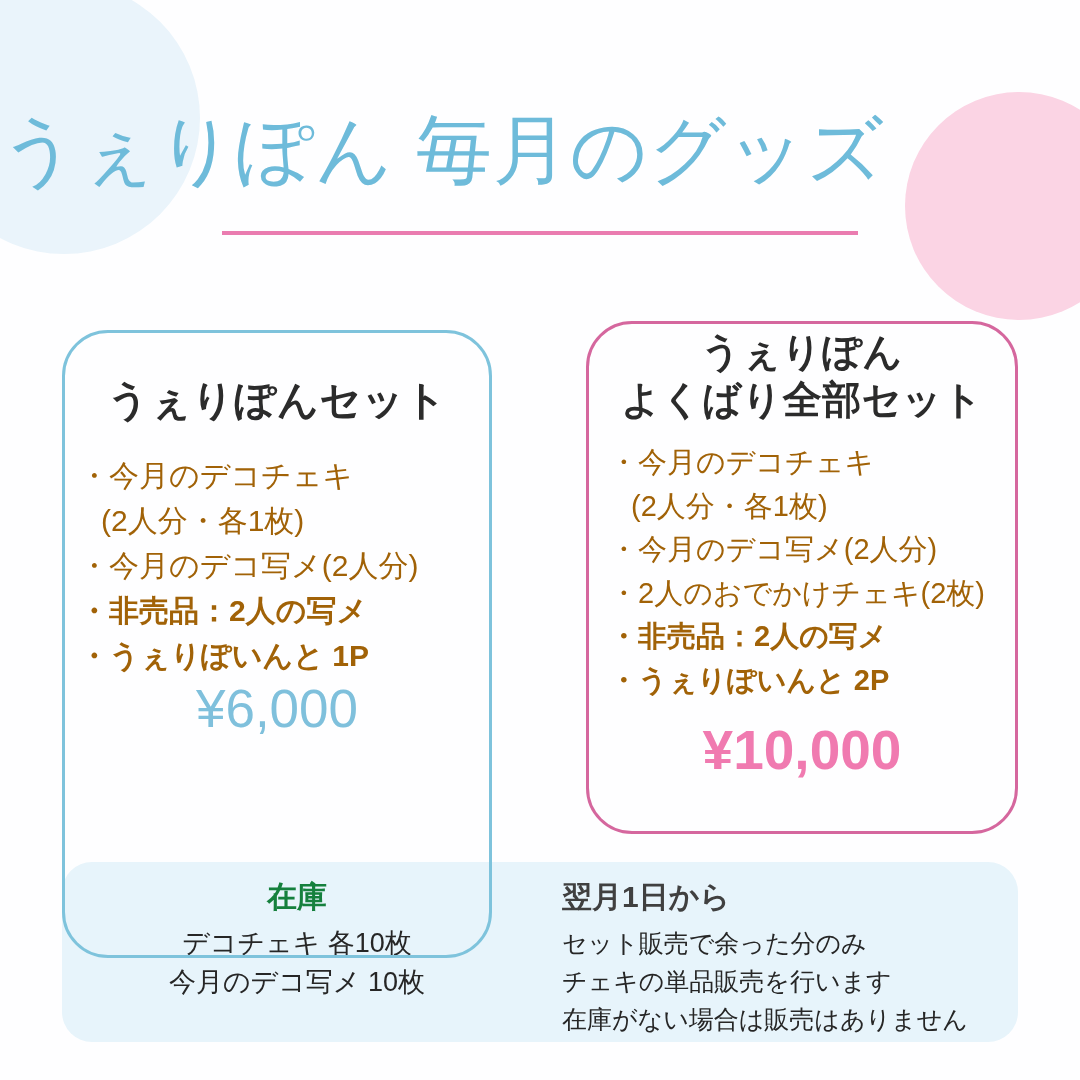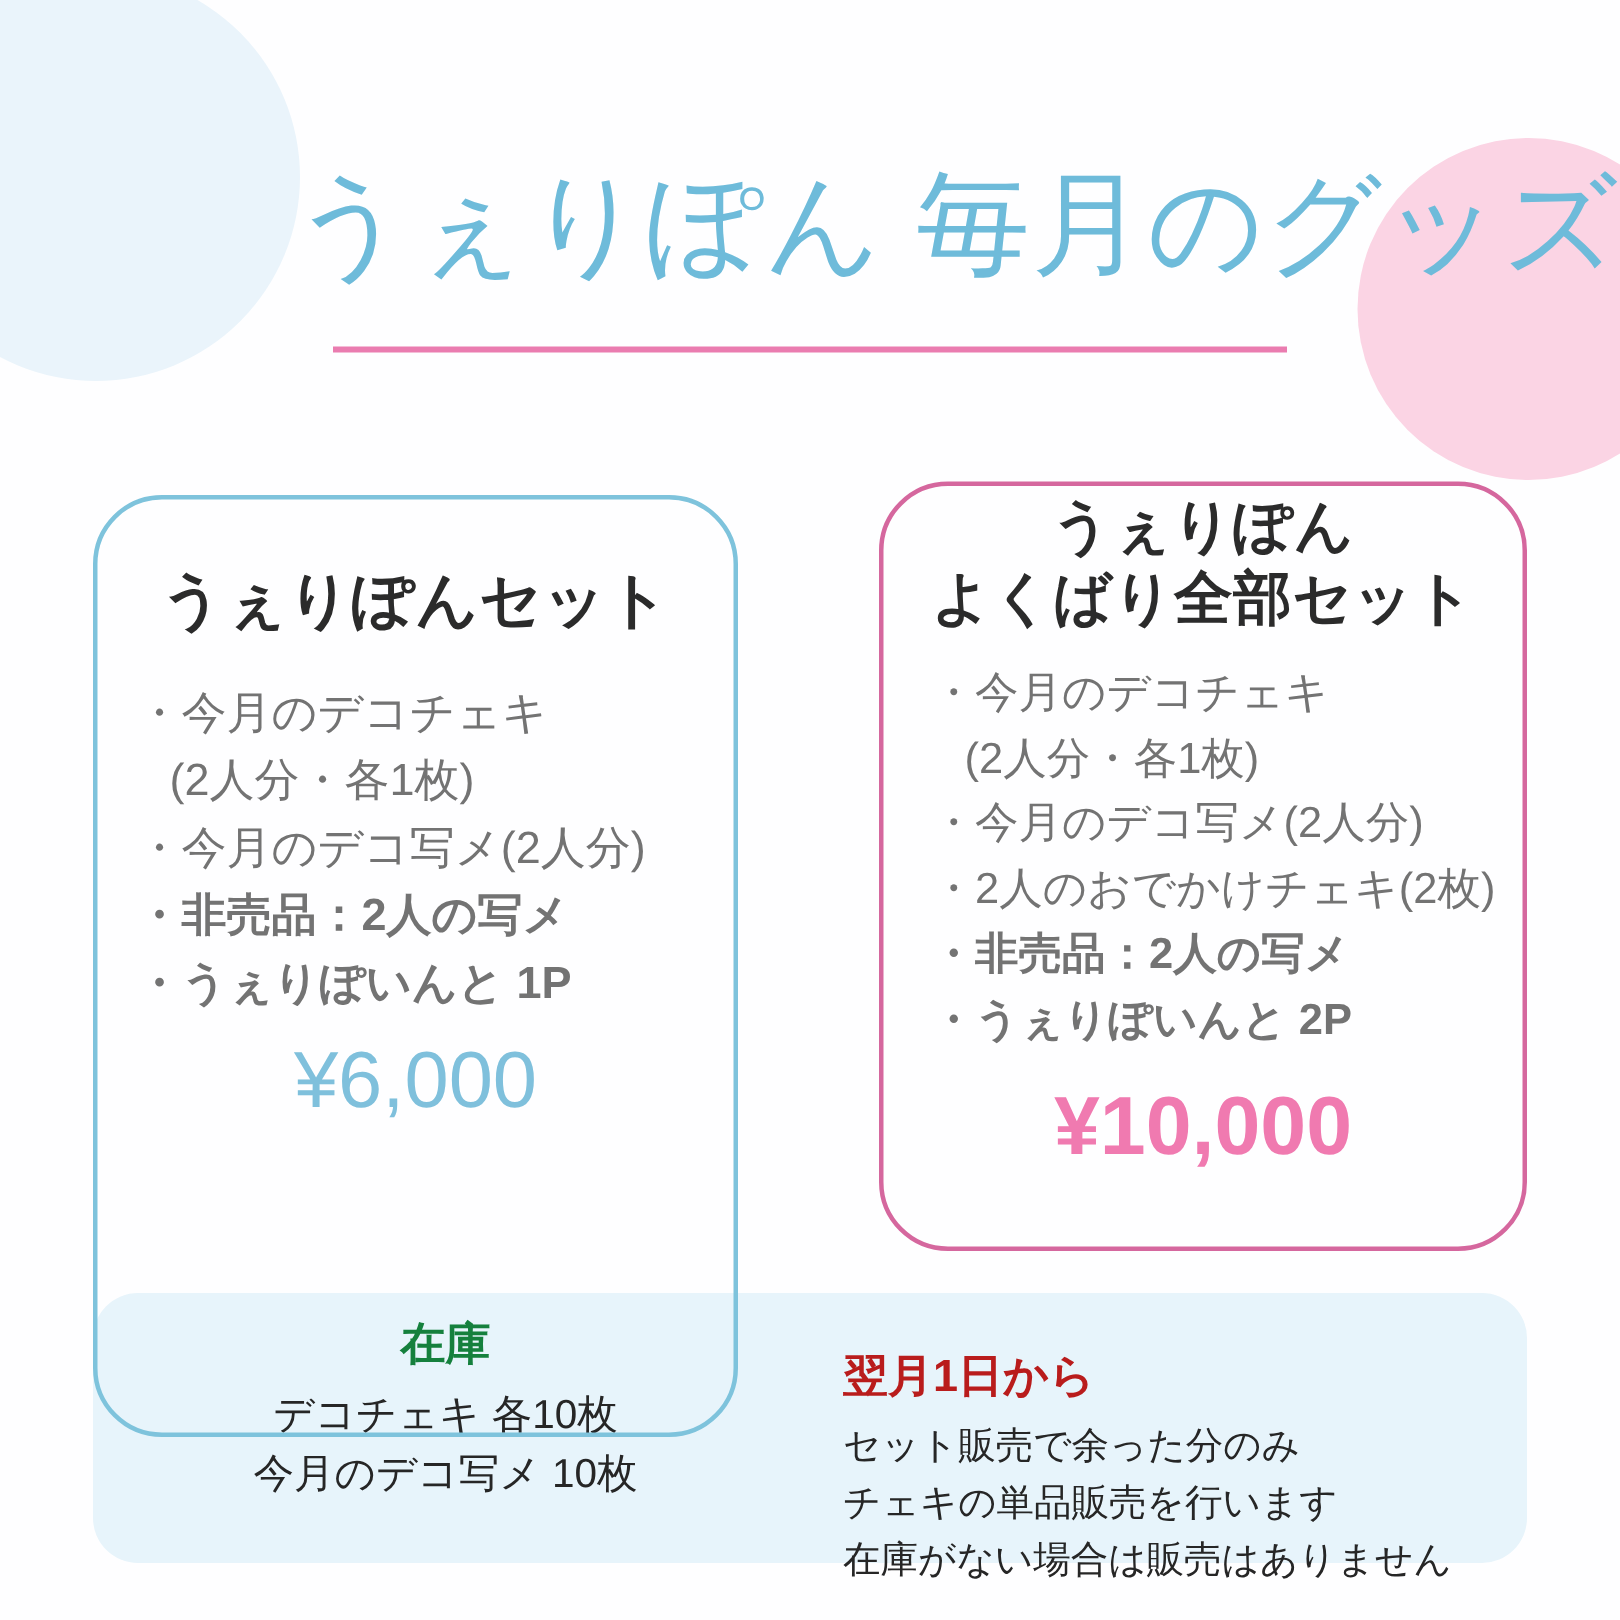--- a/index.html
+++ b/index.html
@@ -43,21 +43,21 @@
     height: 228px;
     background: #fbd4e4;
   }
 
   
   #header {
     position: absolute;
     left: 0;
     top: 112px;
     width: 1080px;
-    text-align: right;
+    text-align: left;
     z-index: 5;
   }
   #poster-title {
     font-size: 76px;
     line-height: 1.0;
     color: #6ebbda;
     letter-spacing: 1px;
     white-space: nowrap;
     font-weight: 400;
   }
@@ -109,23 +109,23 @@
     margin-top: 4px;
     font-size: 39px;
   }
   .card-title-line {
     display: block;
     white-space: nowrap;
   }
 
   .feature-list {
     list-style: none;
-    margin: 12px;
+    margin: 0;
     padding: 0;
-    color: #737373;
+    color: #a16207;
   }
   #card-basic .feature-list {
     margin-top: 28px;
     padding-left: 14px;
     font-size: 30px;
     line-height: 1.50;
   }
   #card-premium .feature-list {
     margin-top: 18px;
     padding-left: 20px;
@@ -190,22 +190,21 @@
   .footer-heading {
     font-weight: bold;
     font-size: 30px;
     line-height: 1.4;
     white-space: nowrap;
   }
   #stock-heading {
     color: #15803d;
   }
   #schedule-heading {
-    color: #b91c1c;
-    margin-top: 21px;
+    color: #404040;
   }
   .footer-lines {
     margin-top: 6px;
     color: #262626;
     font-size: 27px;
     line-height: 1.45;
   }
   #footer-col-schedule .footer-lines {
     font-size: 25px;
     line-height: 1.52;

